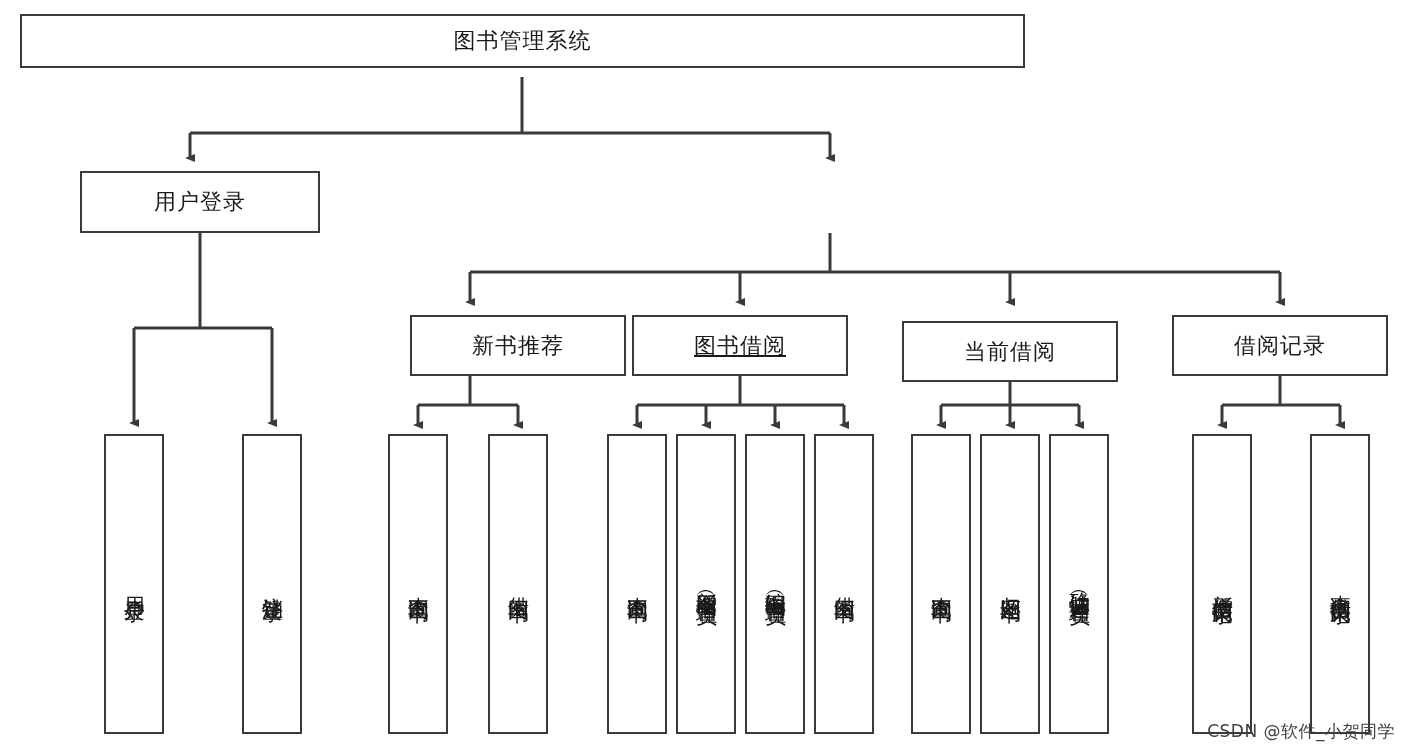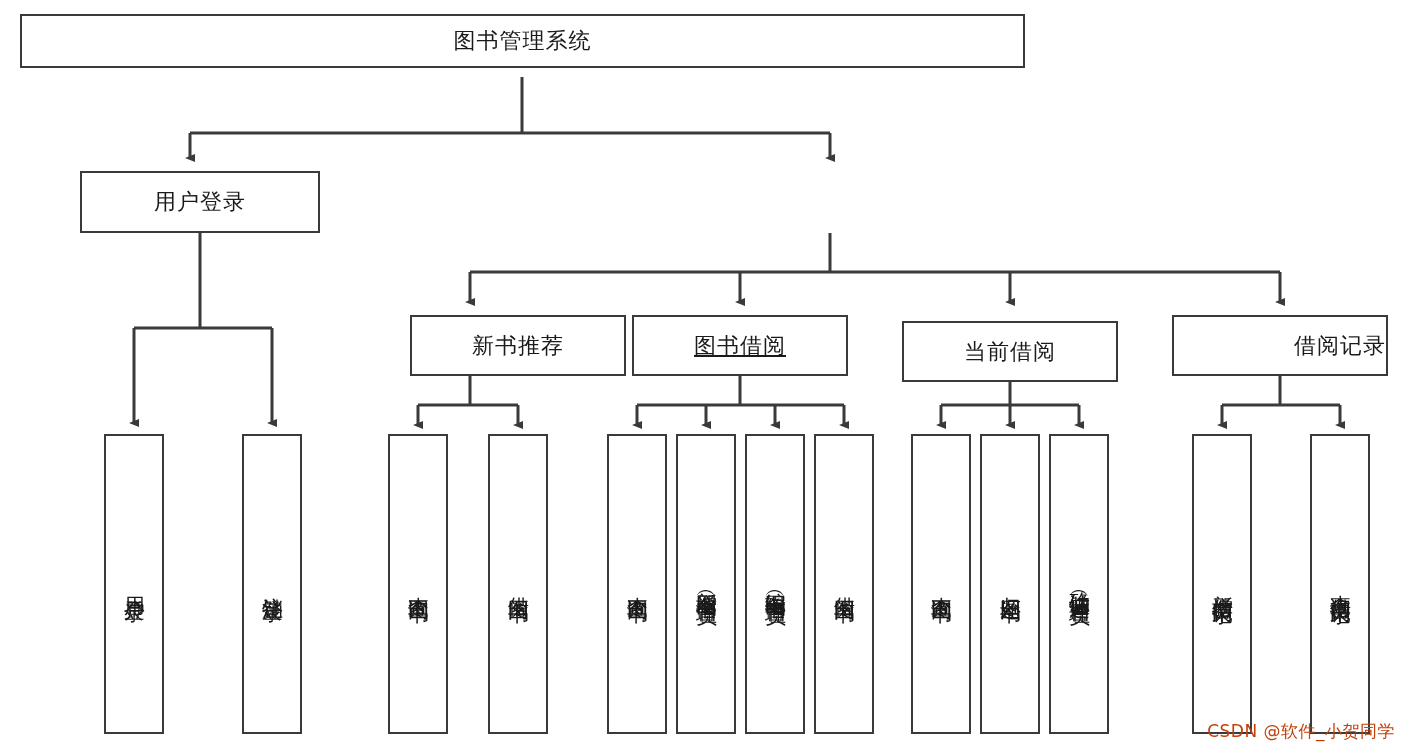--- a/index.html
+++ b/index.html
@@ -57,21 +57,21 @@
     line-height: 1.28;
     letter-spacing: 2px;
     white-space: nowrap;
     text-align: center;
   }
   .watermark {
     position: absolute;
     right: 10px;
     bottom: 4px;
     font-size: 17px;
-    color: #c2410c;
+    color: #404040;
     white-space: nowrap;
     letter-spacing: 0.5px;
     pointer-events: none;
   }
 </style>
 </head>
 <body>
 
 <div id="diagram-root">
 
@@ -140,21 +140,21 @@
   </div>
 
   <div class="node-box horiz" style="left:632px; top:315px; width:216px; height:61px;text-decoration:underline;">
     <span class="node-label-h">图书借阅</span>
   </div>
 
   <div class="node-box horiz" style="left:902px; top:321px; width:216px; height:61px;">
     <span class="node-label-h">当前借阅</span>
   </div>
 
-  <div class="node-box horiz" style="left:1172px; top:315px; width:216px; height:61px;justify-content:flex-end;">
+  <div class="node-box horiz" style="left:1172px; top:315px; width:216px; height:61px;">
     <span class="node-label-h">借阅记录</span>
   </div>
 
   <div class="node-box vert" style="left:104px; top:434px; width:60px; height:300px;">
     <span class="node-label-v">用户登录</span>
   </div>
 
   <div class="node-box vert" style="left:242px; top:434px; width:60px; height:300px;">
     <span class="node-label-v">注销登录</span>
   </div>

